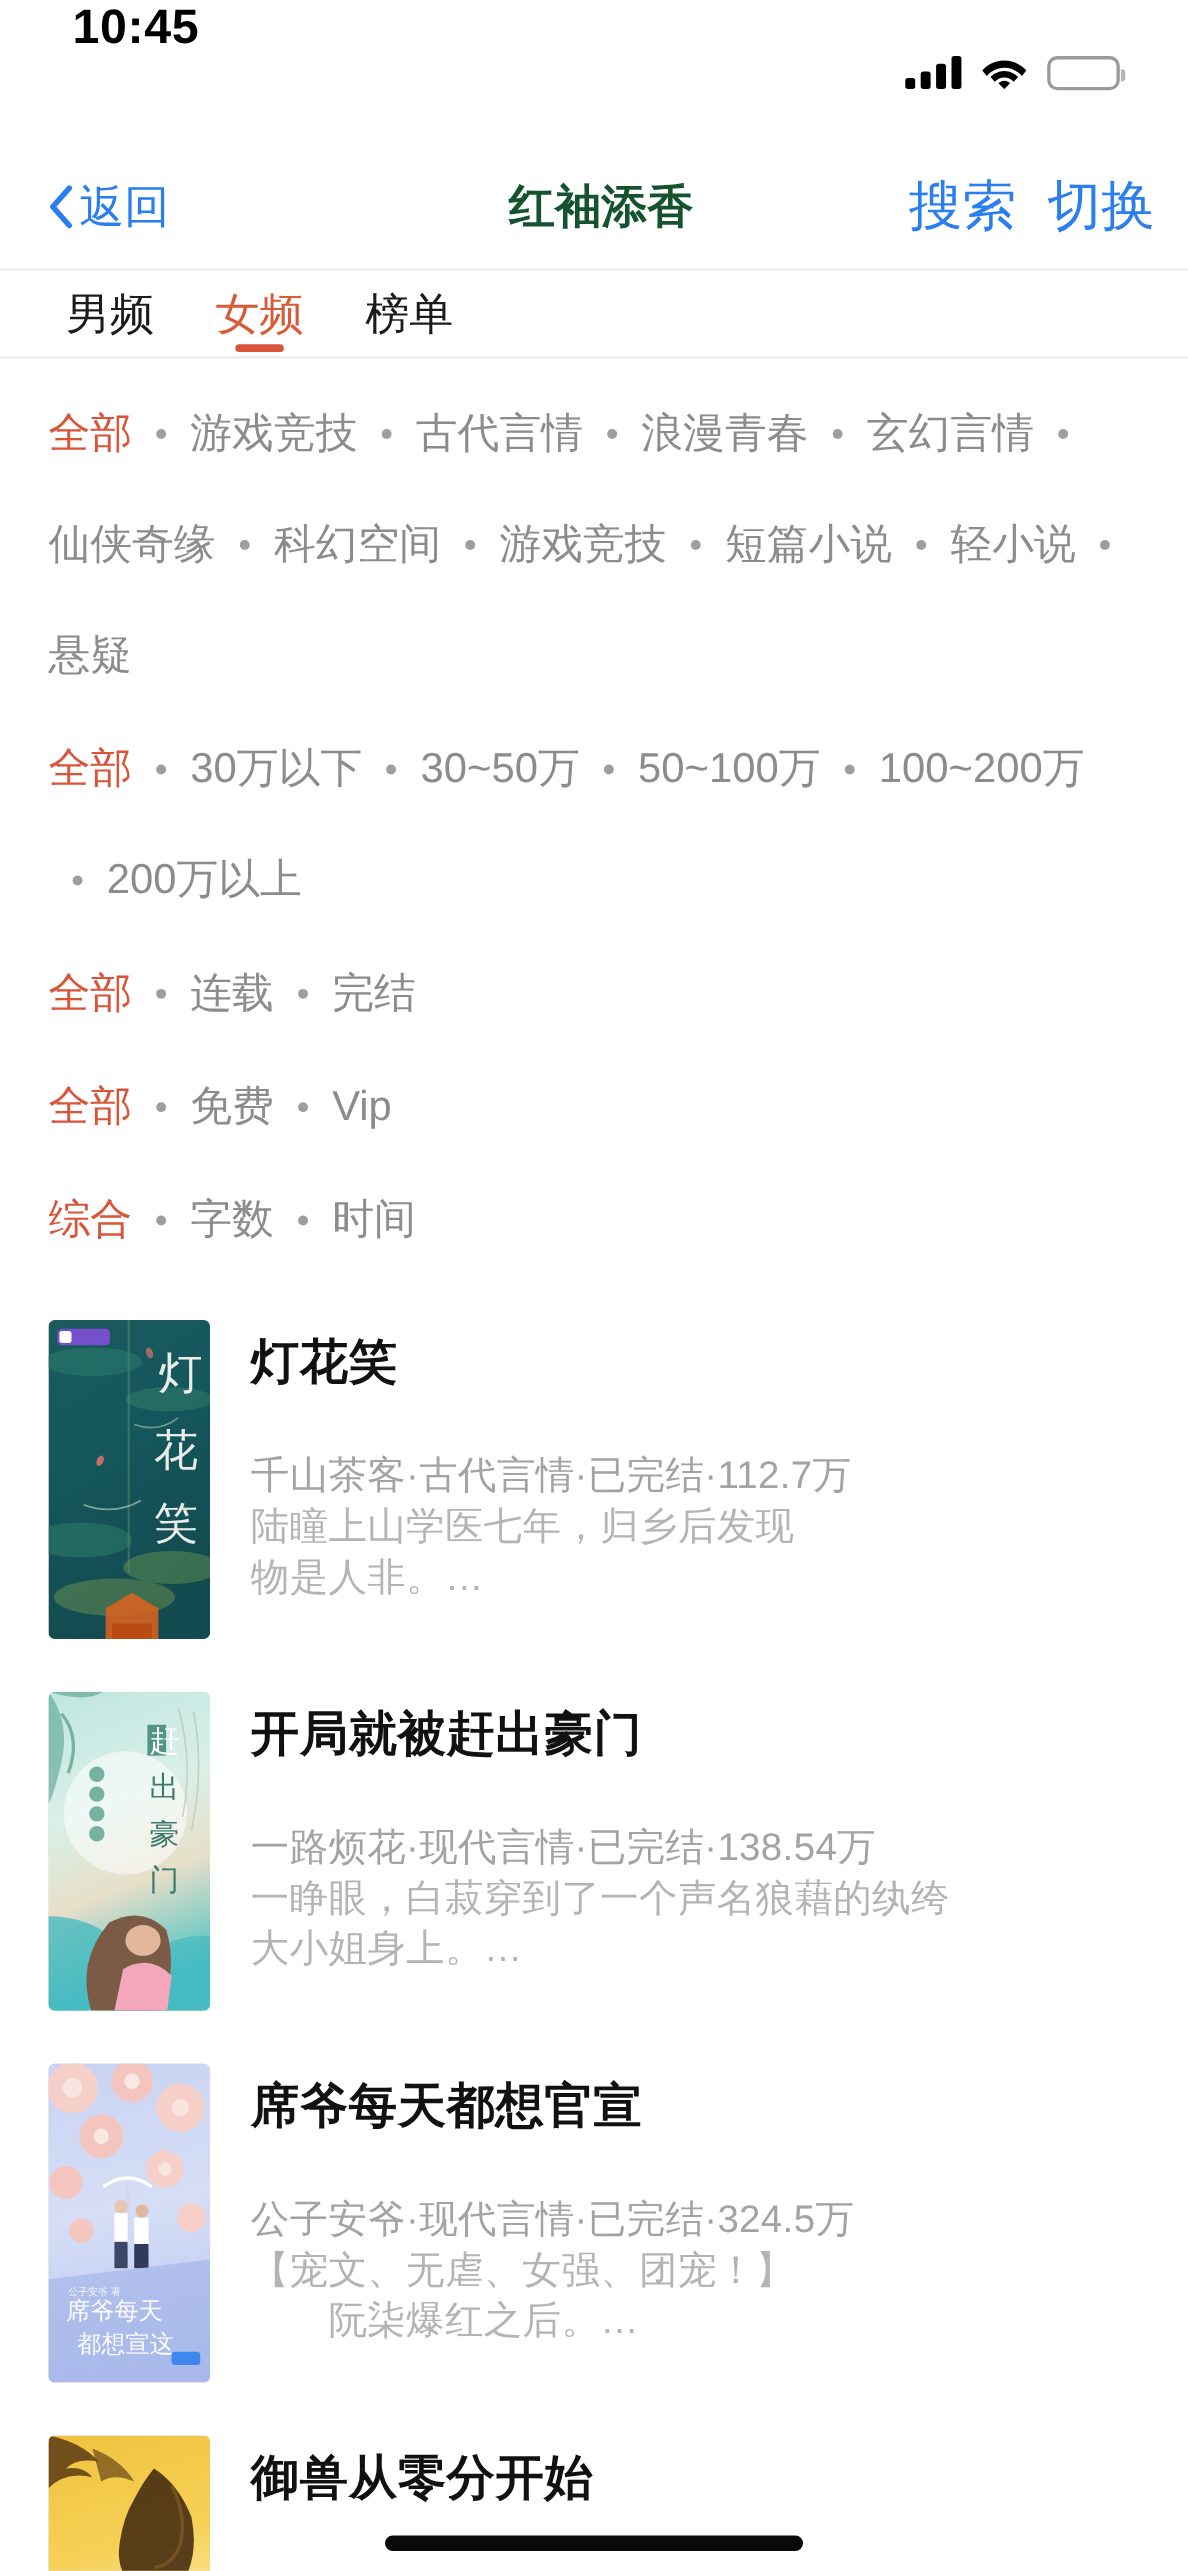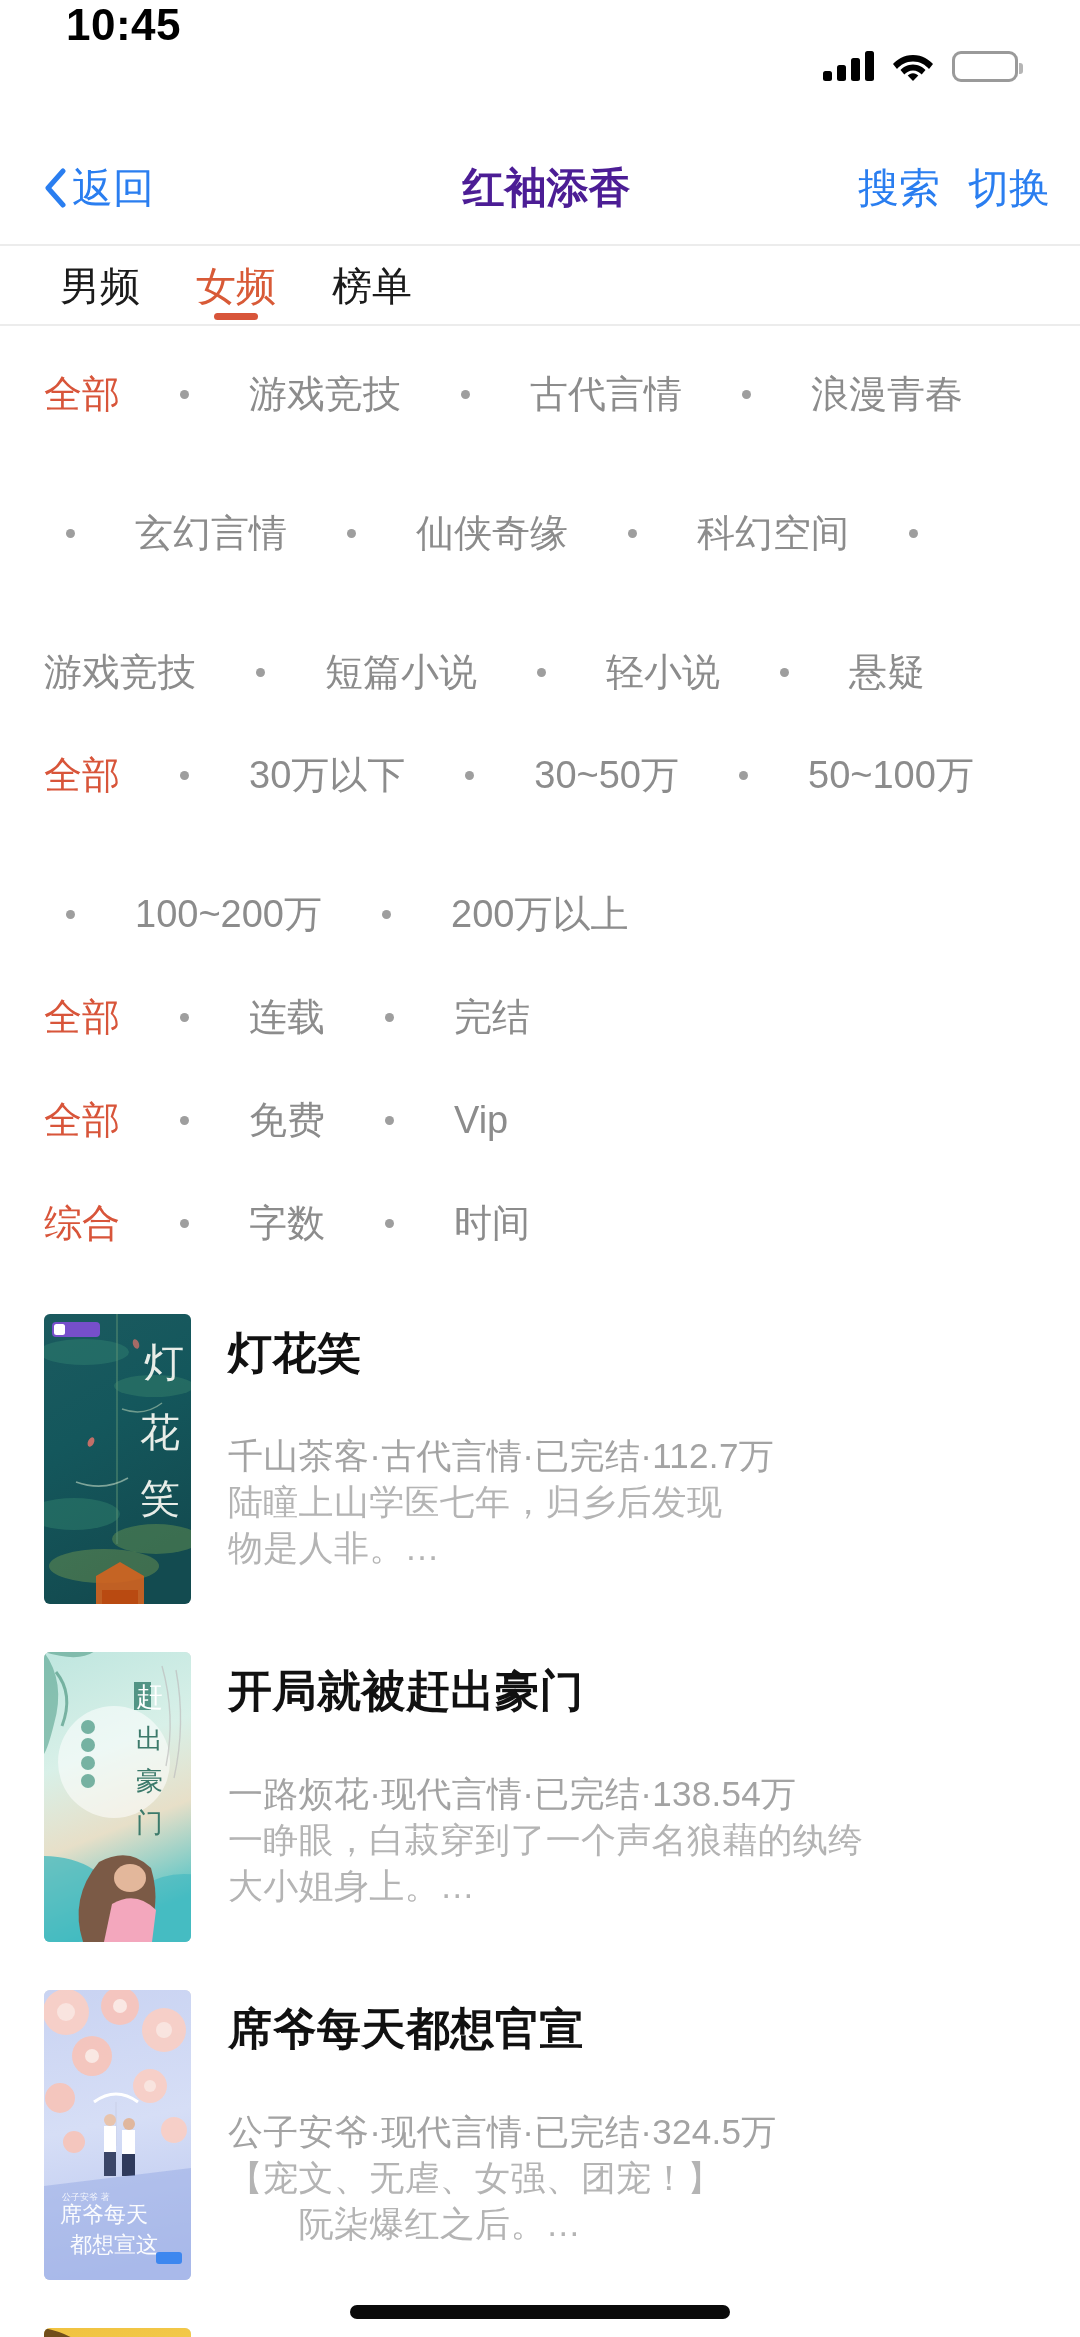--- a/index.html
+++ b/index.html
@@ -94,28 +94,28 @@
   .chev {
     width: 23px; height: 40px;
     flex: none;
   }
   .nav-title {
     position: absolute;
     left: 0; right: 0;
     text-align: center;
     font-size: 42px;
     font-weight: 700;
-    color: #4c1d95;
+    color: #14532d;
     pointer-events: none;
   }
   .nav-actions {
     margin-left: auto;
     display: flex;
     gap: 28px;
-    font-size: 41px;
+    font-size: 49px;
     color: #2a7ef0;
     position: relative;
     z-index: 2;
   }
 
   .hline { height: 2px; background: #ececec; }
 
   
   .tabbar {
     display: flex;
@@ -143,21 +143,20 @@
   }
 
   
   .filters { padding: 18px 0 10px 0; }
   .frow {
     display: flex;
     flex-wrap: wrap;
     align-items: center;
     padding: 0 44px;
     box-sizing: border-box;
-    gap: 38px;
   }
   .fchip {
     font-size: 38px;
     color: #8c8c8c;
     line-height: 101px;
     white-space: nowrap;
   }
   .fchip.sel { color: #d8553a; }
   .fdot {
     width: 9px; height: 9px;

